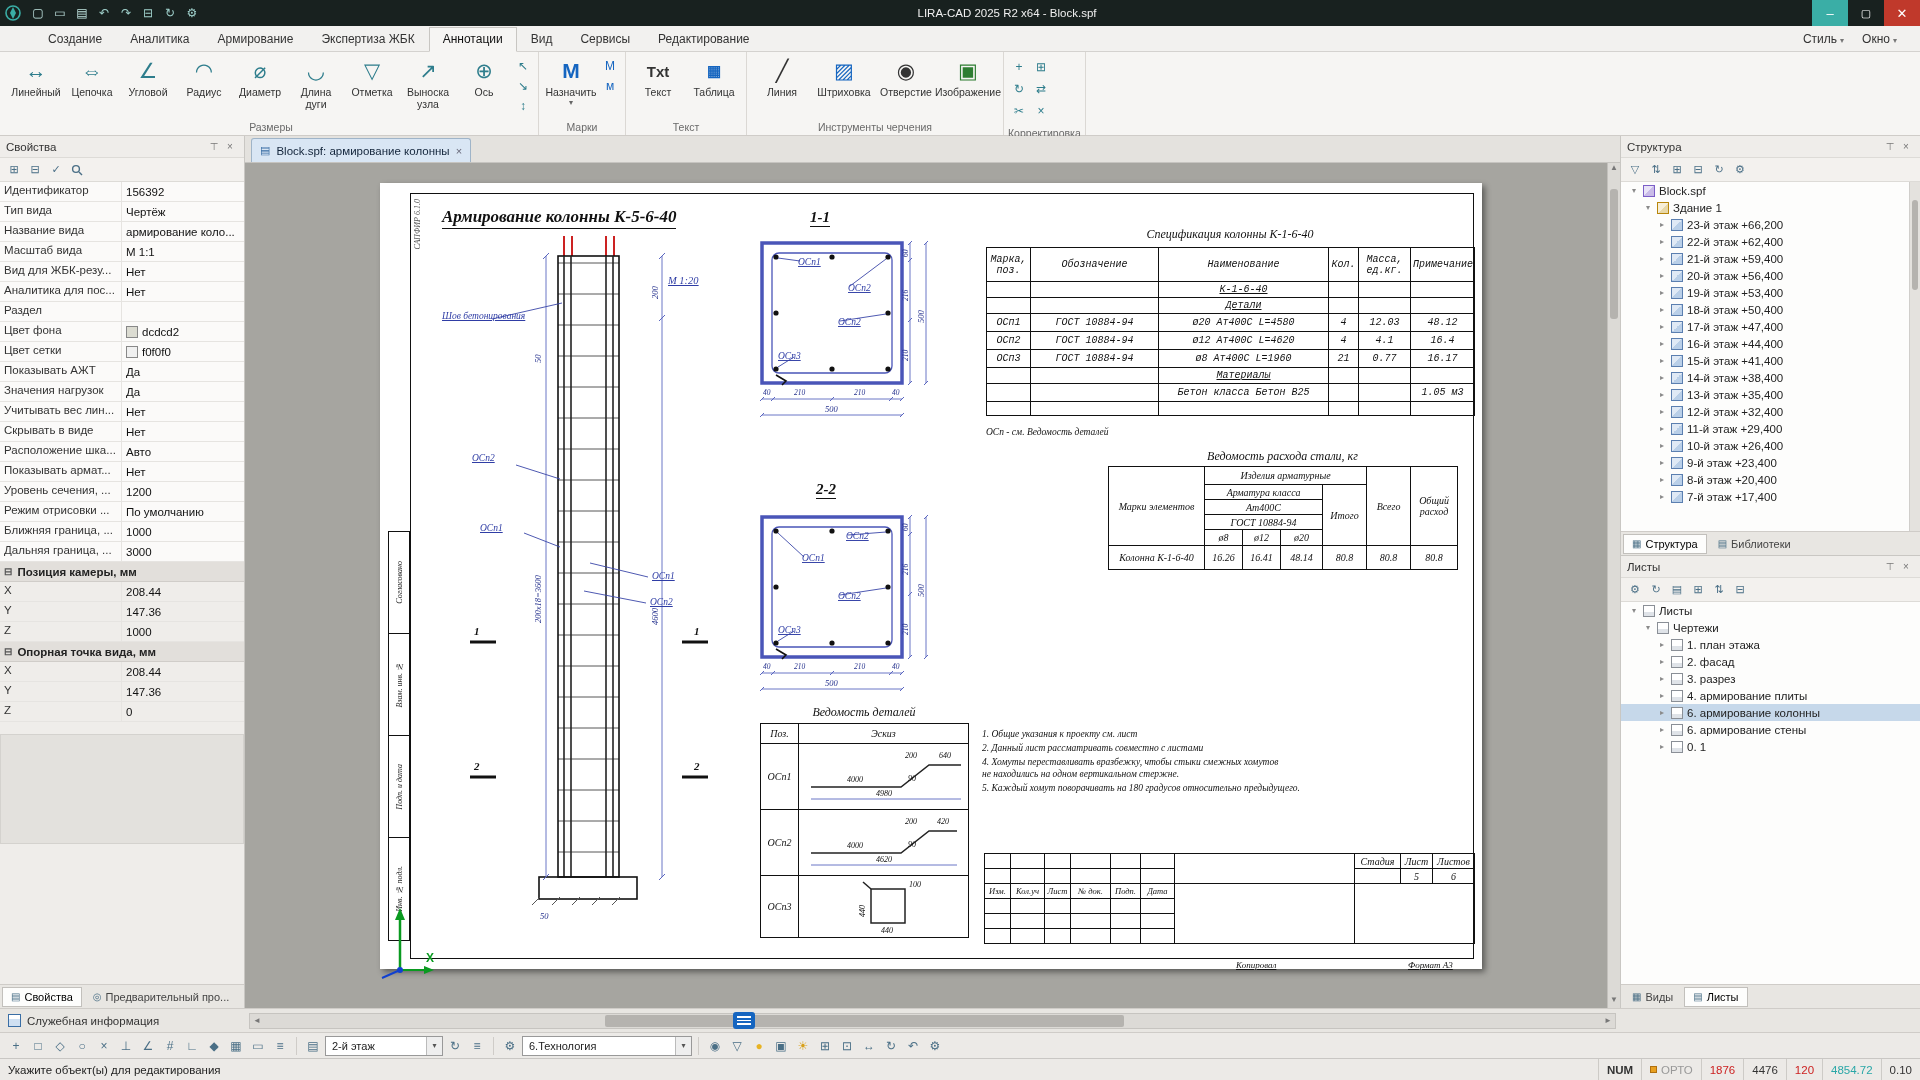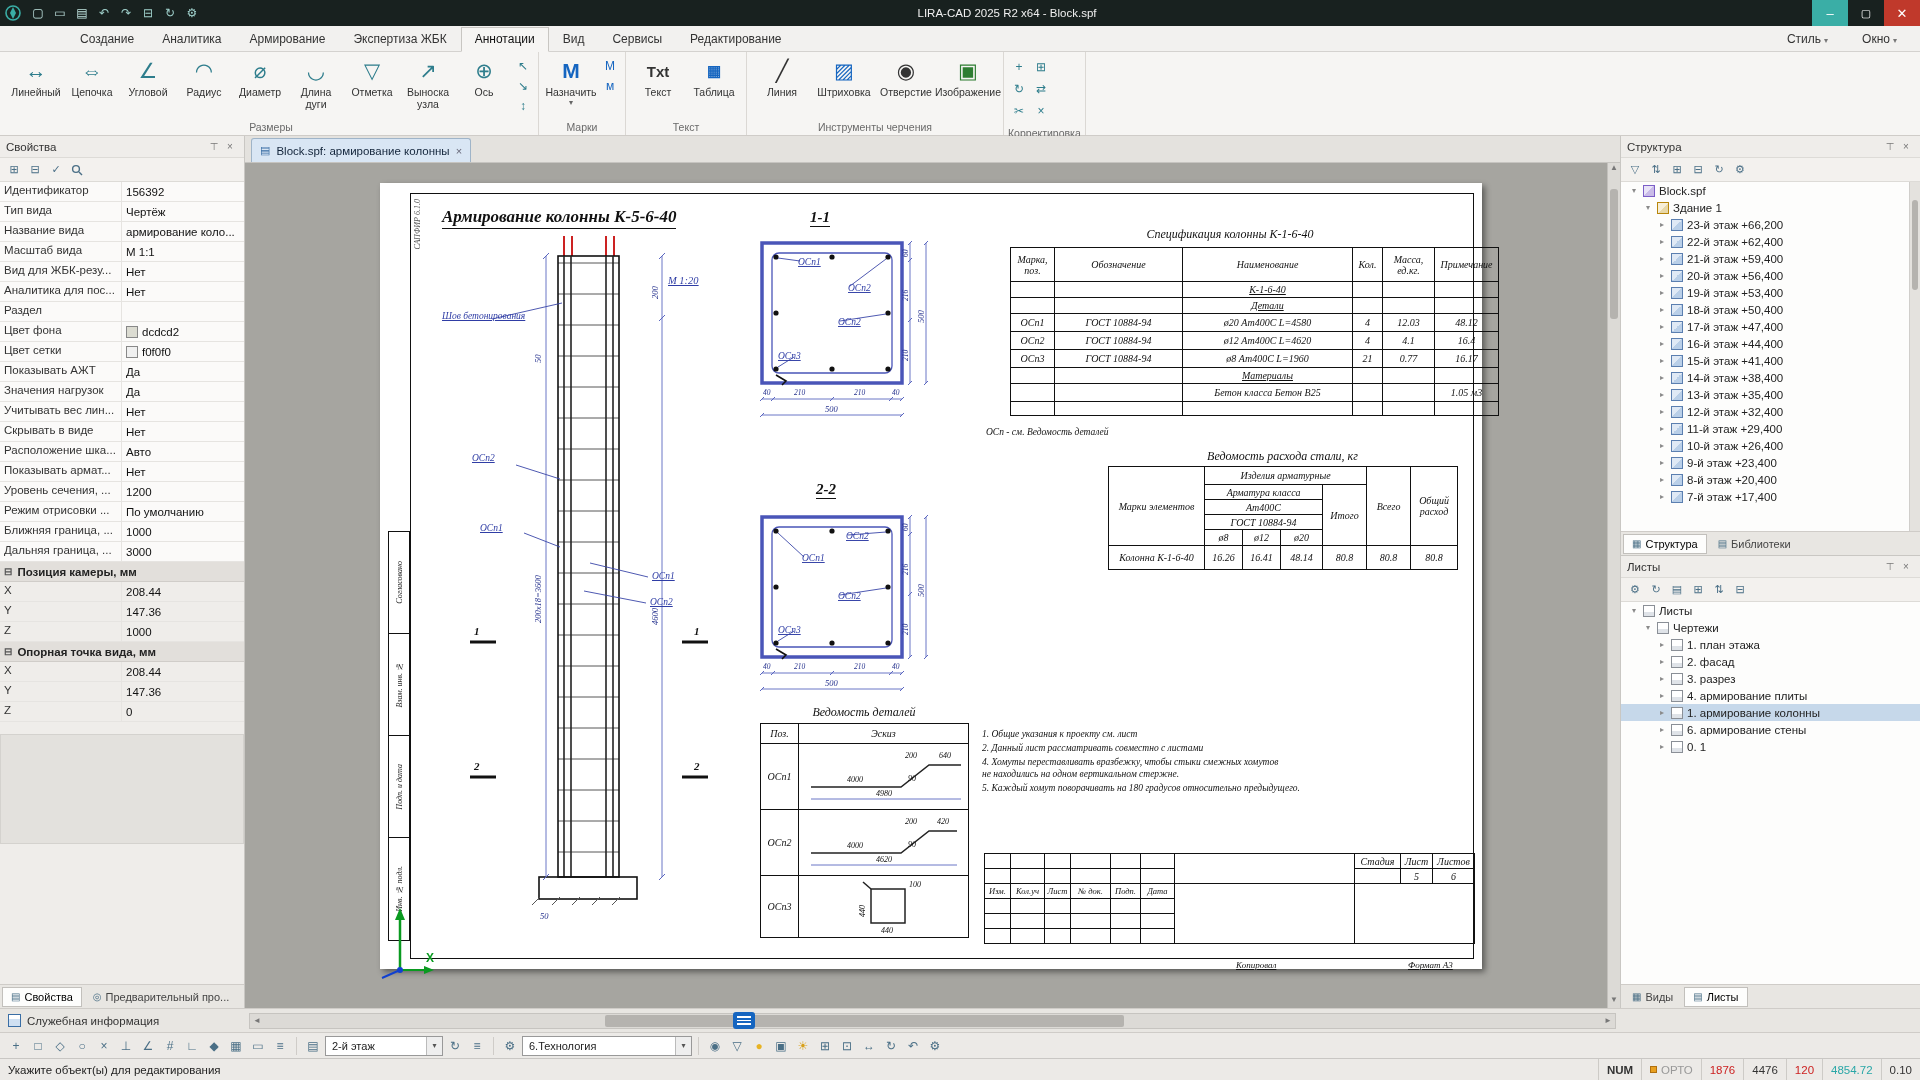--- a/index.html
+++ b/index.html
@@ -14,25 +14,25 @@
   .applogo { width:18px; height:18px; margin-right:4px; }
   .title-text { flex:1; text-align:center; font-size:11.5px; color:#f0f0f0; }
   .winbtns { display:flex; height:26px; }
   .winbtn { width:36px; height:26px; display:flex; align-items:center; justify-content:center; font-size:13px; color:#fff; cursor:pointer; }
   .winbtn.min { background:#3aaea6; }
   .winbtn.max { background:transparent; font-size:11px; }
   .winbtn.close { background:#c0392b; }
 
   
   .menubar { height:26px; background:#f2f1ef; border-bottom:1px solid #d4d2cf; display:flex; align-items:flex-end; flex:0 0 auto; }
-  .mtabs { display:flex; padding-left:34px;margin-left:32px; }
+  .mtabs { display:flex; padding-left:34px; }
   .mtab { padding:4px 13px; font-size:12px; color:#333; cursor:pointer; border:1px solid transparent; }
   .mtab.active { background:#f6f5f3; border:1px solid #c8c6c2; border-bottom-color:#f6f5f3; margin-bottom:-1px; color:#111; }
   .mspacer { flex:1; }
-  .mright { display:flex; gap:16px; padding-right:14px; align-items:center; }
+  .mright { display:flex; gap:0; padding-right:14px; align-items:center; }
   .mright .mtab { padding:4px 8px; }
   .dd { font-size:8px; color:#777; margin-left:3px; }
 
   
   .ribbon { height:84px; background:#f6f5f3; border-bottom:1px solid #cfccc8; display:flex; flex:0 0 auto; padding-left:4px; }
   .rgroup { display:flex; flex-direction:column; border-right:1px solid #dbd8d4; padding:2px 4px 0 4px; }
   .rbody { display:flex; flex:1; align-items:flex-start; }
   .rglabel { text-align:center; font-size:10.5px; color:#6a6a6a; padding:1px 0 2px; }
   .rbtn { width:56px; height:62px; display:flex; flex-direction:column; align-items:center; cursor:pointer; border:1px solid transparent; border-radius:2px; }
   .ric { height:28px; display:flex; align-items:center; justify-content:center; font-size:21px; color:#2e7d8c; margin-top:2px; }
@@ -728,21 +728,21 @@
             <text class="dimt" transform="translate(166,26) rotate(-90)">60</text>
             <text class="dimt" transform="translate(166,70) rotate(-90)">216</text>
             <text class="dimt" transform="translate(166,130) rotate(-90)">210</text>
             <line x1="184" y1="12" x2="184" y2="152" class="dl"></line>
             <line x1="182" y1="14" x2="186" y2="10" class="tick"></line>
               <line x1="182" y1="154" x2="186" y2="150" class="tick"></line>
             <text class="dimb" transform="translate(182,92) rotate(-90)">500</text>
           </svg>
 
           <div class="gcap" style="left:606px;top:44px;width:488px;">Спецификация колонны К-1-6-40</div>
-          <table class="gtable" style="left:630px;top:64px;width:488px;">
+          <table class="gtable" style="left:606px;top:64px;width:488px;font-family:Liberation Mono, monospace;">
             <colgroup>
                 <col style="width:44px">
                 <col style="width:128px">
                 <col style="width:170px">
                 <col style="width:30px">
                 <col style="width:52px">
                 <col style="width:64px">
               </colgroup>
             <tbody>
                 <tr style="height:34px;">
@@ -1237,21 +1237,21 @@
 
               <div class="titem ind3">
                 <span class="tw">▸</span>
                 <span class="ticon doc"></span>
                 <span>4. армирование плиты</span>
               </div>
 
               <div class="titem ind3 selected">
                 <span class="tw">▸</span>
                 <span class="ticon doc"></span>
-                <span>1. армирование колонны</span>
+                <span>6. армирование колонны</span>
               </div>
 
               <div class="titem ind3">
                 <span class="tw">▸</span>
                 <span class="ticon doc"></span>
                 <span>6. армирование стены</span>
               </div>
 
               <div class="titem ind3">
                 <span class="tw">▸</span>

